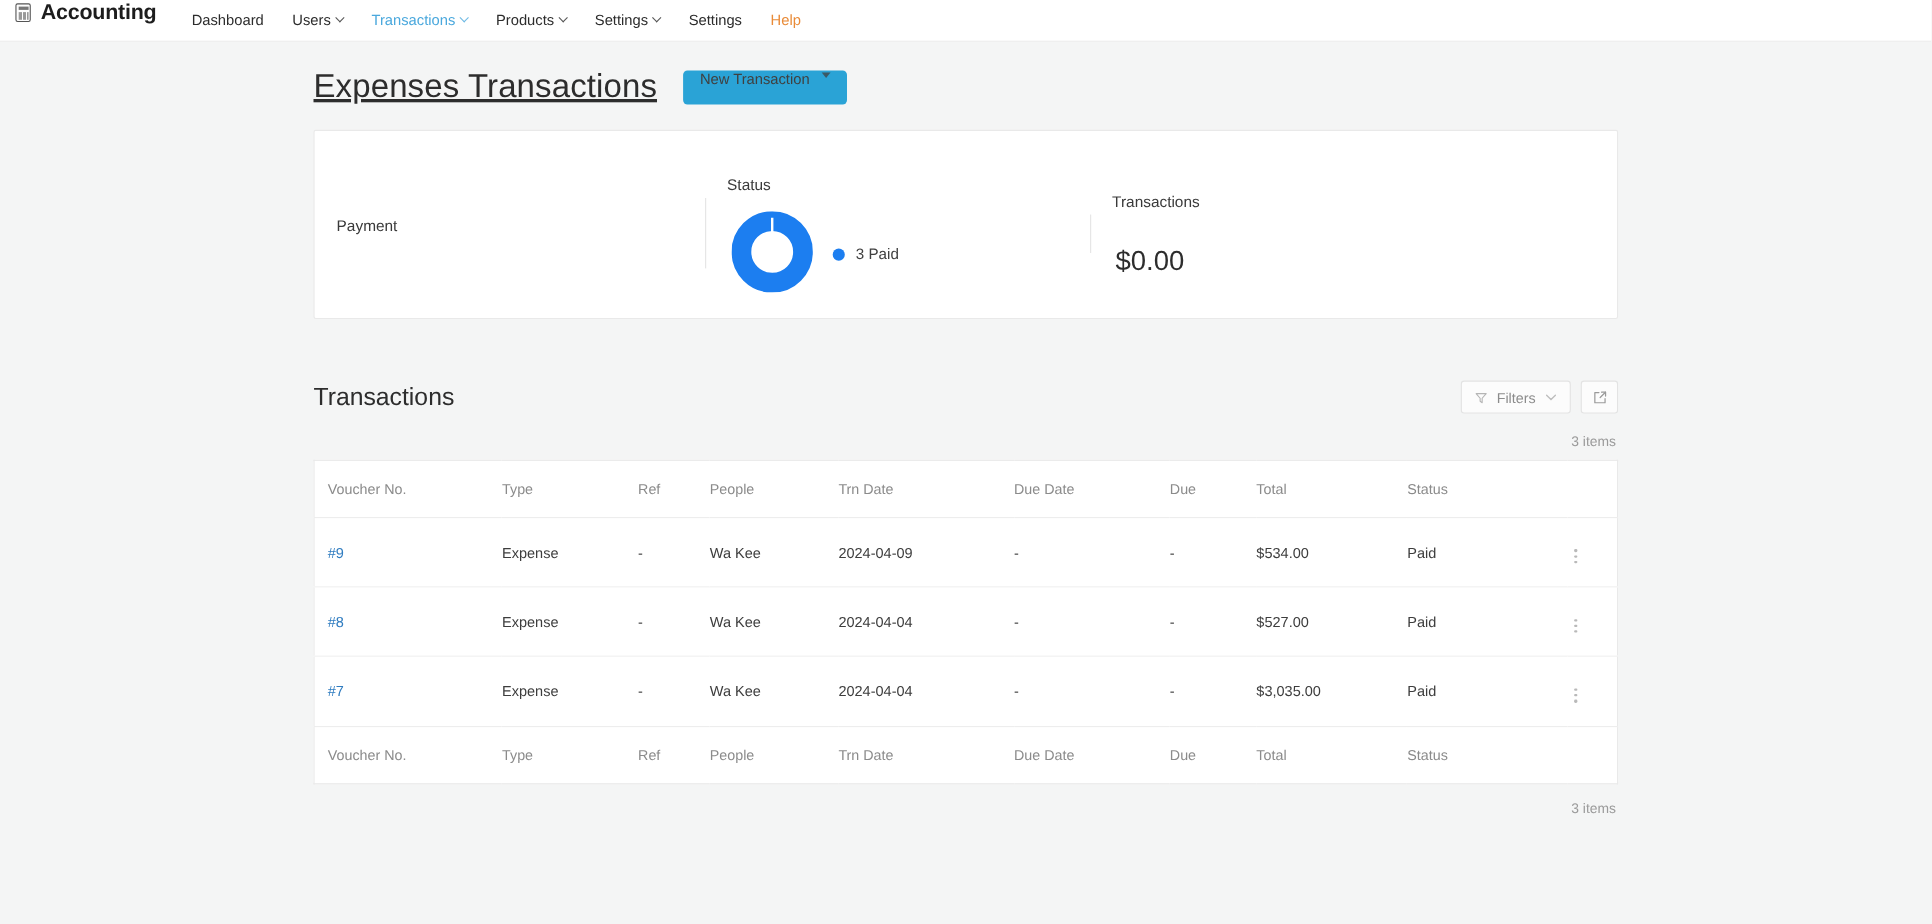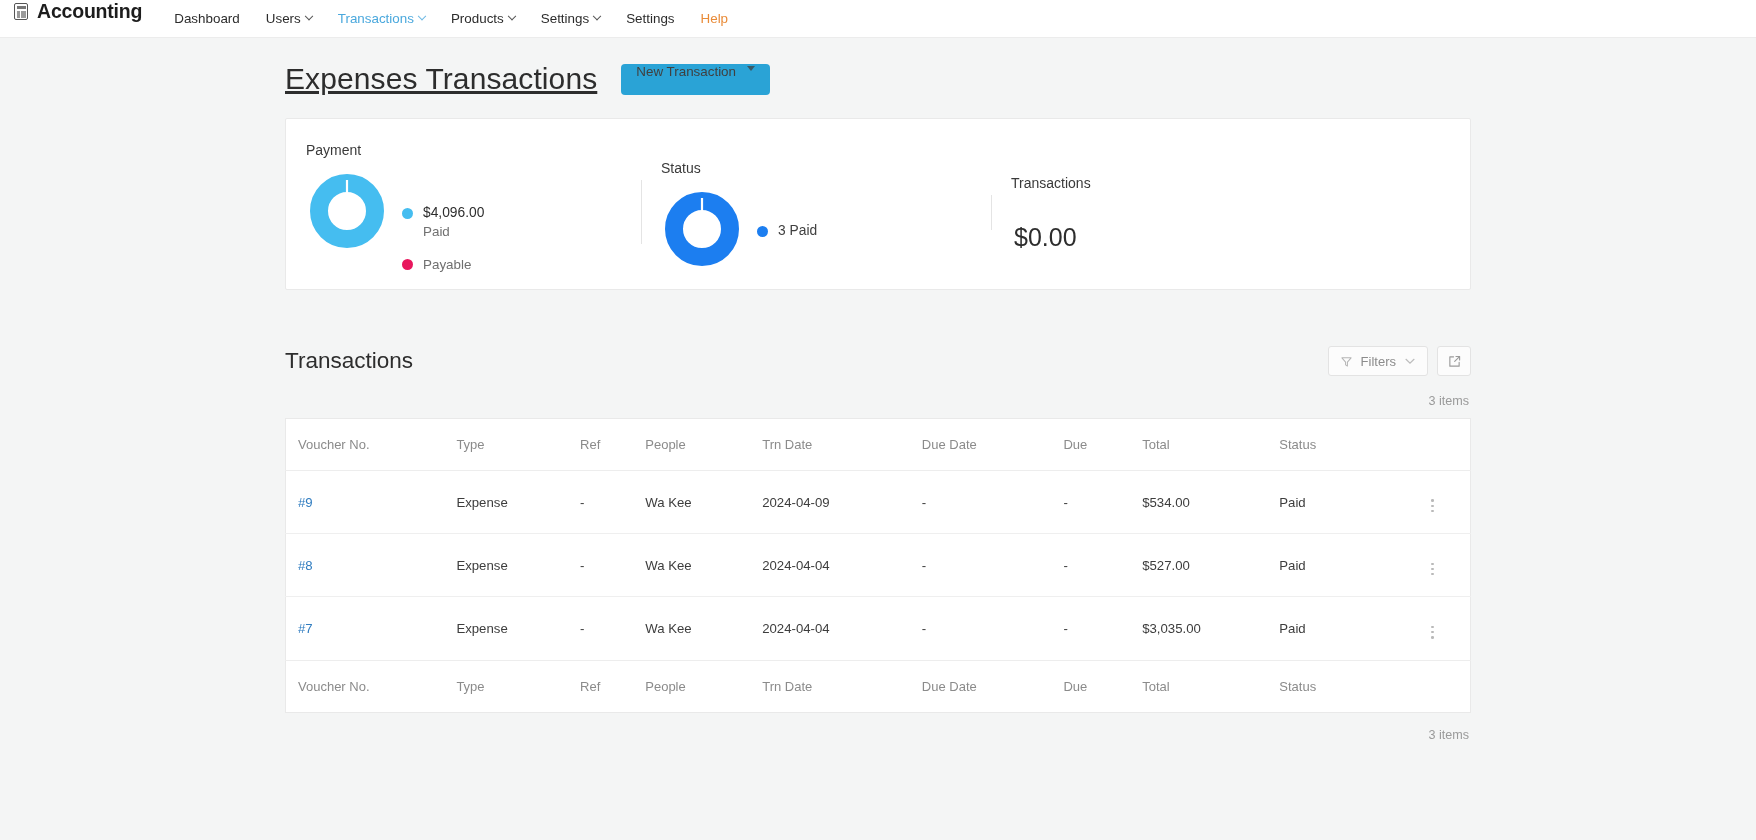--- a/index.html
+++ b/index.html
@@ -338,41 +338,20 @@
       <button class="btn-primary">
         <span>New Transaction</span>
         <span class="caret"></span>
       </button>
     </div>
 
     <div class="summary-card">
 
       <div class="summary-col pay">
         <div class="col-title">Payment</div>
-        <div class="donut-row">
-          <svg class="donut" width="74" height="74" viewBox="0 0 74 74">
-            <circle cx="37" cy="37" r="28" fill="none" stroke="#45bdf0" stroke-width="18"></circle>
-            <line x1="37" y1="6" x2="37" y2="26" stroke="#ffffff" stroke-width="2.2"></line>
-          </svg>
-          <div class="legend">
-            <div class="legend-item">
-              <span class="dot" style="background:#45bdf0"></span>
-              <span class="legend-text">
-                <span class="lv" style="display:block">$4,096.00</span>
-                <span class="ll" style="display:block">Paid</span>
-              </span>
-            </div>
-            <div class="legend-item" style="margin-top:13px">
-              <span class="dot" style="background:#e8175d"></span>
-              <span class="legend-text">
-                <span class="ll" style="display:block;color:#6f6f6f">Payable</span>
-              </span>
-            </div>
-          </div>
-        </div>
       </div>
 
       <div class="summary-col stat">
         <div class="col-title">Status</div>
         <div class="donut-row">
           <svg class="donut" width="74" height="74" viewBox="0 0 74 74">
             <circle cx="37" cy="37" r="28" fill="none" stroke="#1c7ef0" stroke-width="18"></circle>
             <line x1="37" y1="6" x2="37" y2="26" stroke="#ffffff" stroke-width="2.2"></line>
           </svg>
           <div class="legend">

